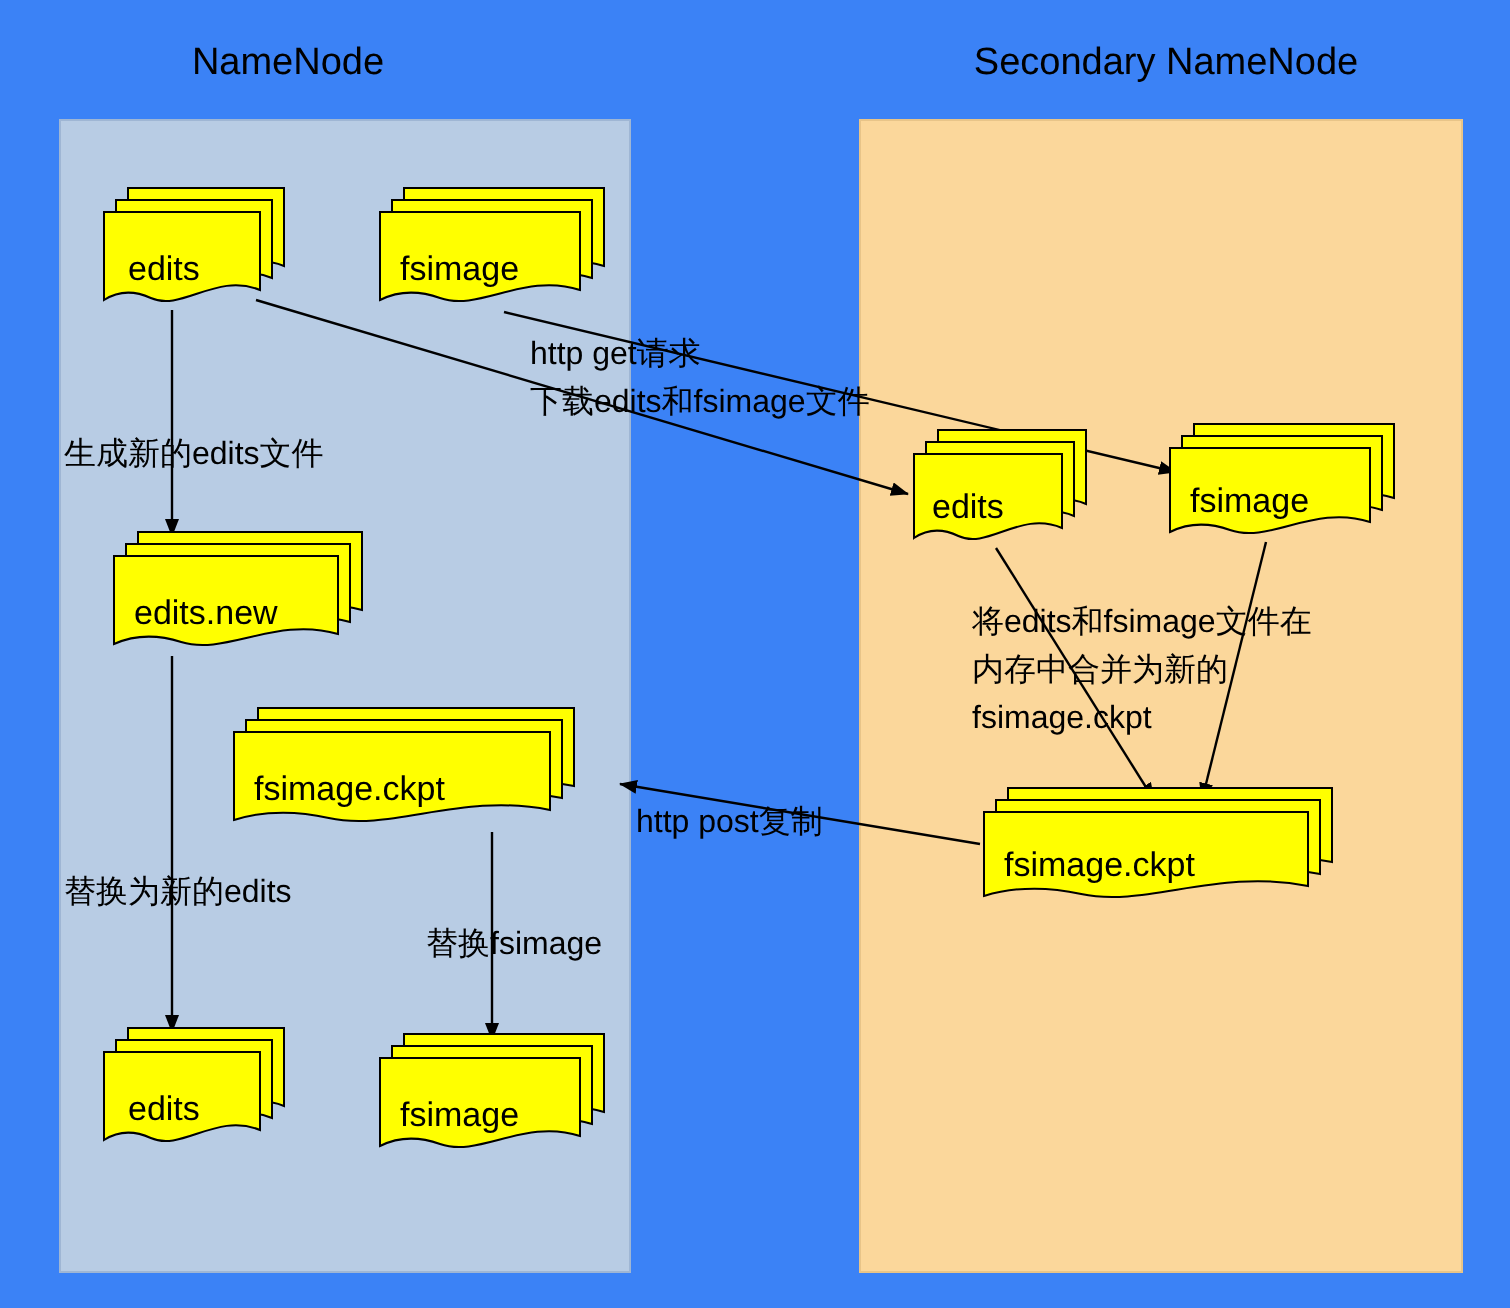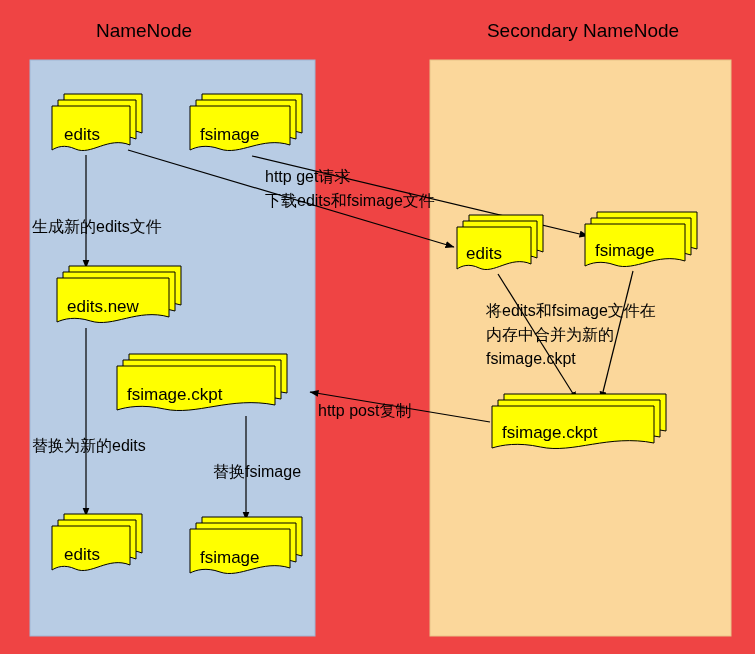--- a/index.html
+++ b/index.html
@@ -1,16 +1,16 @@
 <!DOCTYPE html>
 <html><head>
 <meta charset="utf-8">
 <style>
   html,body{margin:0;padding:0;background:#ffffff;}
-  .canvas-wrap{position:relative;width:755px;height:654px;background:#ef4444;overflow:hidden;}
+  .canvas-wrap{position:relative;width:755px;height:654px;background:#3b82f6;overflow:hidden;}
   svg{display:block;}
   text{font-family:"Liberation Sans","DejaVu Sans",sans-serif;fill:#000000;}
   .title-label{font-size:19px;}
   .doc-label{font-size:17px;}
   .anno-label{font-size:16px;}
   .arrow-line{stroke:#000000;stroke-width:1.2;fill:none;}
 </style>
 </head>
 <body>
 

